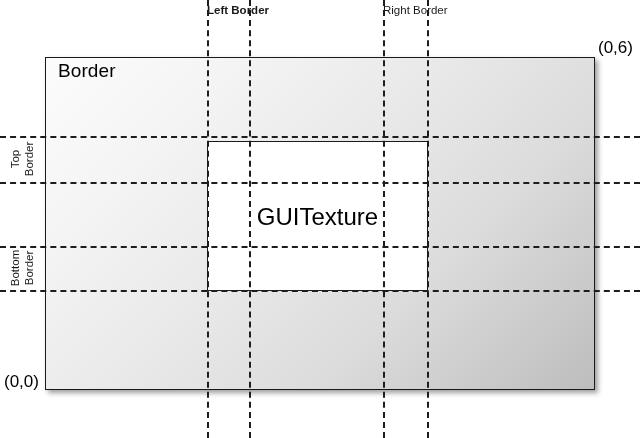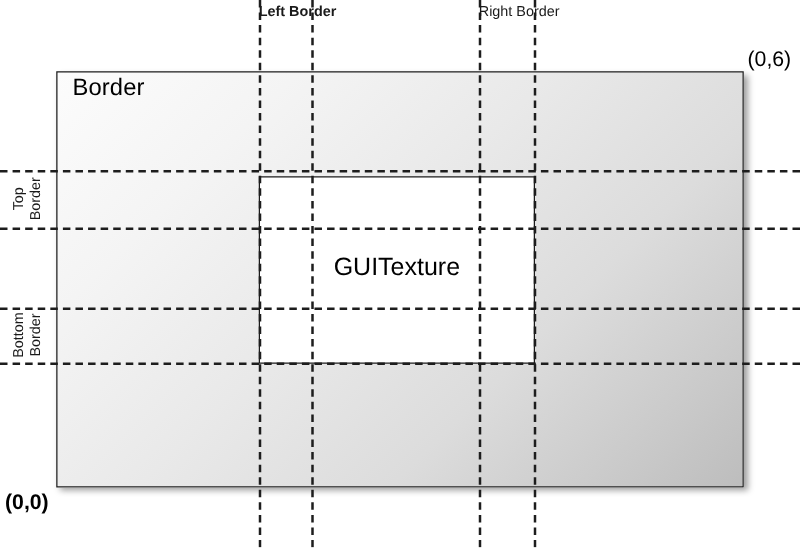--- a/index.html
+++ b/index.html
@@ -64,21 +64,21 @@
     background: #ffffff;
     z-index: 4;
   }
 
   .guitexture-label {
     position: absolute;
     left: 207px;
     top: 203px;
     width: 221px;
     text-align: center;
-    font-size: 20px;
+    font-size: 24px;
     color: #000000;
     z-index: 7;
     white-space: nowrap;
   }
 
   
   .vline {
     position: absolute;
     top: 0px;
     height: 438px;
@@ -124,21 +124,21 @@
 
   
   .coord-label {
     position: absolute;
     font-size: 17px;
     color: #000000;
     z-index: 8;
     white-space: nowrap;
   }
   .coord-top-right { left: 598px; top: 38px; }
-  .coord-bottom-left { left: 4px; top: 392px; font-weight: bold; }
+  .coord-bottom-left { left: 4px; top: 372px; }
 </style>
 </head>
 <body>
 
 <div id="diagram">
 
   <div class="screen-rect"></div>
 
   <div class="guitexture-rect"></div>
 

